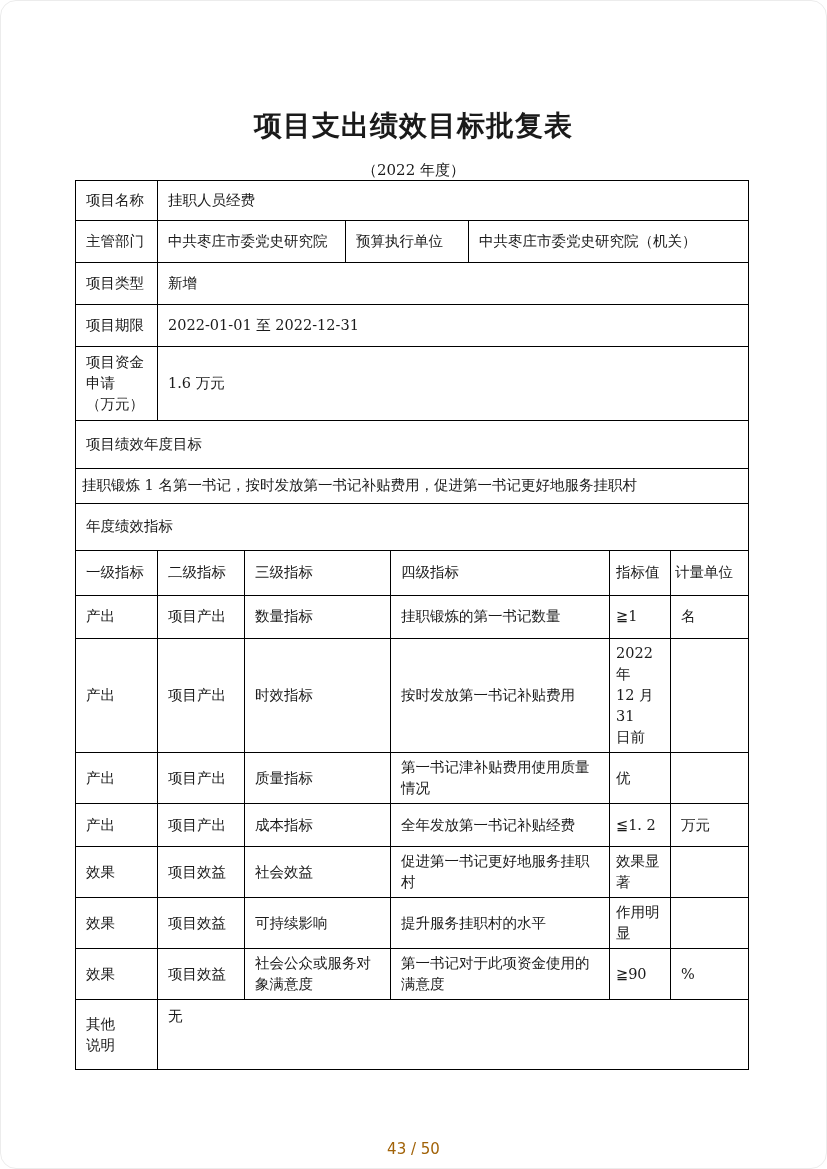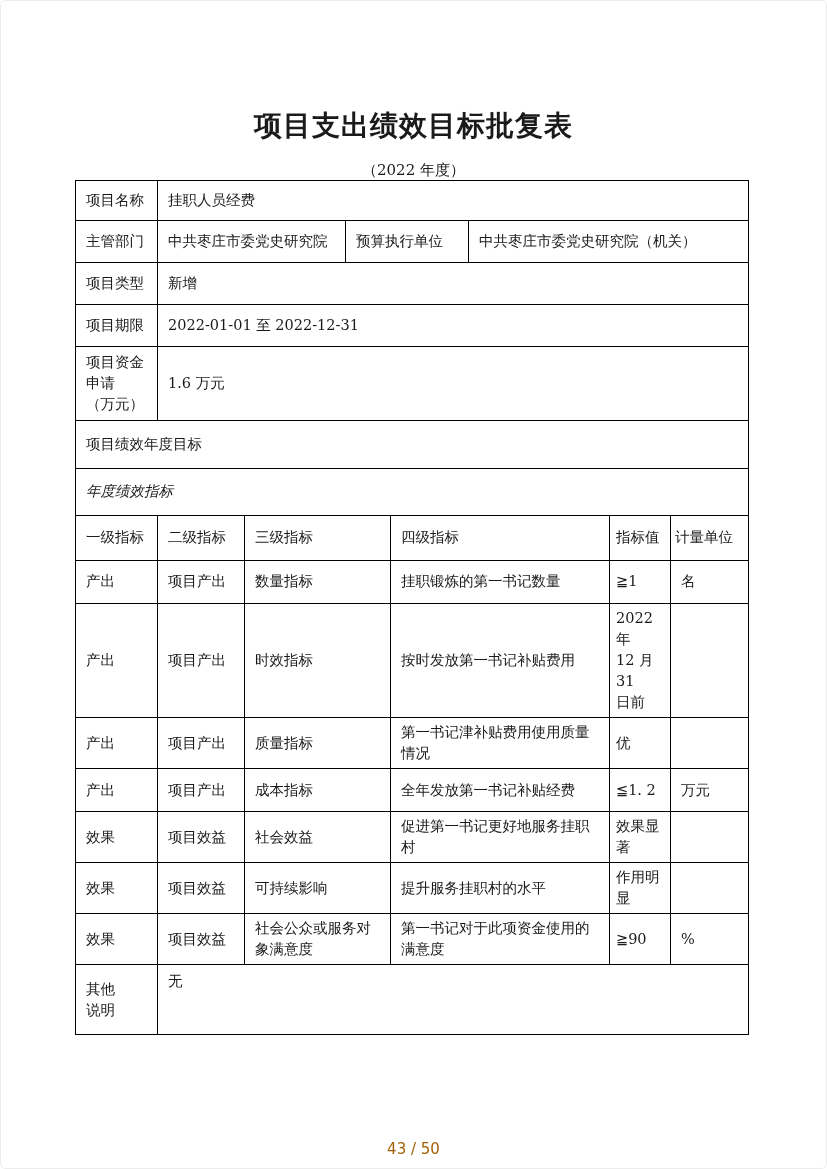--- a/index.html
+++ b/index.html
@@ -6,21 +6,21 @@
   html, body { width: 827px; height: 1169px; background: #ffffff; }
   body {
     font-family: "DejaVu Serif", "Liberation Serif", serif;
     color: #1a1a1a;
     position: relative;
     overflow: hidden;
   }
   .page {
     position: absolute; inset: 0;
     border: 1px solid #ececec;
-    border-radius: 6px;
+    border-radius: 16px;
     background: #ffffff;
   }
   .doc-title {
     margin-top: 106px;
     text-align: center;
     font-size: 28px;
     font-weight: bold;
     letter-spacing: 1px;
   }
   .doc-subtitle {
@@ -44,21 +44,21 @@
     border: 1px solid #000;
     padding: 4px 10px;
     vertical-align: middle;
     line-height: 1.45;
     word-break: break-all;
   }
   .c { text-align: left; }
   .pre { white-space: pre-line; }
   
   .h40 { height: 40px; } .h42 { height: 42px; } .h74 { height: 74px; }
-  .h48 { height: 48px; font-family: Liberation Serif, serif; } .h35 { height: 35px; } .h47 { height: 47px; font-style: italic; }
+  .h48 { height: 48px; font-family: Liberation Serif, serif; } .h35 { height: 35px; } .h47 { height: 47px; }
   .h45 { height: 45px; } .h43 { height: 43px; } .h61 { height: 61px; }
   .h46 { height: 46px; } .h70 { height: 70px; }
   .goal-text { padding: 4px 6px; }
   .val { white-space: pre-line; }
   .note-value { vertical-align: top; padding-top: 6px; }
   .footer {
     position: absolute;
     bottom: 10px; left: 0; right: 0;
     text-align: center;
     font-size: 15px;
@@ -103,20 +103,23 @@
         <td colspan="3" class="c">2022-01-01 至 2022-12-31</td>
       </tr>
       <tr class="h74">
         <td class="c pre">项目资金
 申请
 （万元）</td>
         <td colspan="3">1.6 万元</td>
       </tr>
       <tr class="h48">
         <td colspan="4" class="c">项目绩效年度目标</td>
+      </tr>
+      <tr class="h35">
+        <td colspan="4" class="goal-text">挂职锻炼 1 名第一书记，按时发放第一书记补贴费用，促进第一书记更好地服务挂职村</td>
       </tr>
       <tr class="h47">
         <td colspan="4" class="c">年度绩效指标</td>
       </tr>
     </tbody>
       </table>
 
     <table>
       <colgroup>
           <col style="width:82px">

